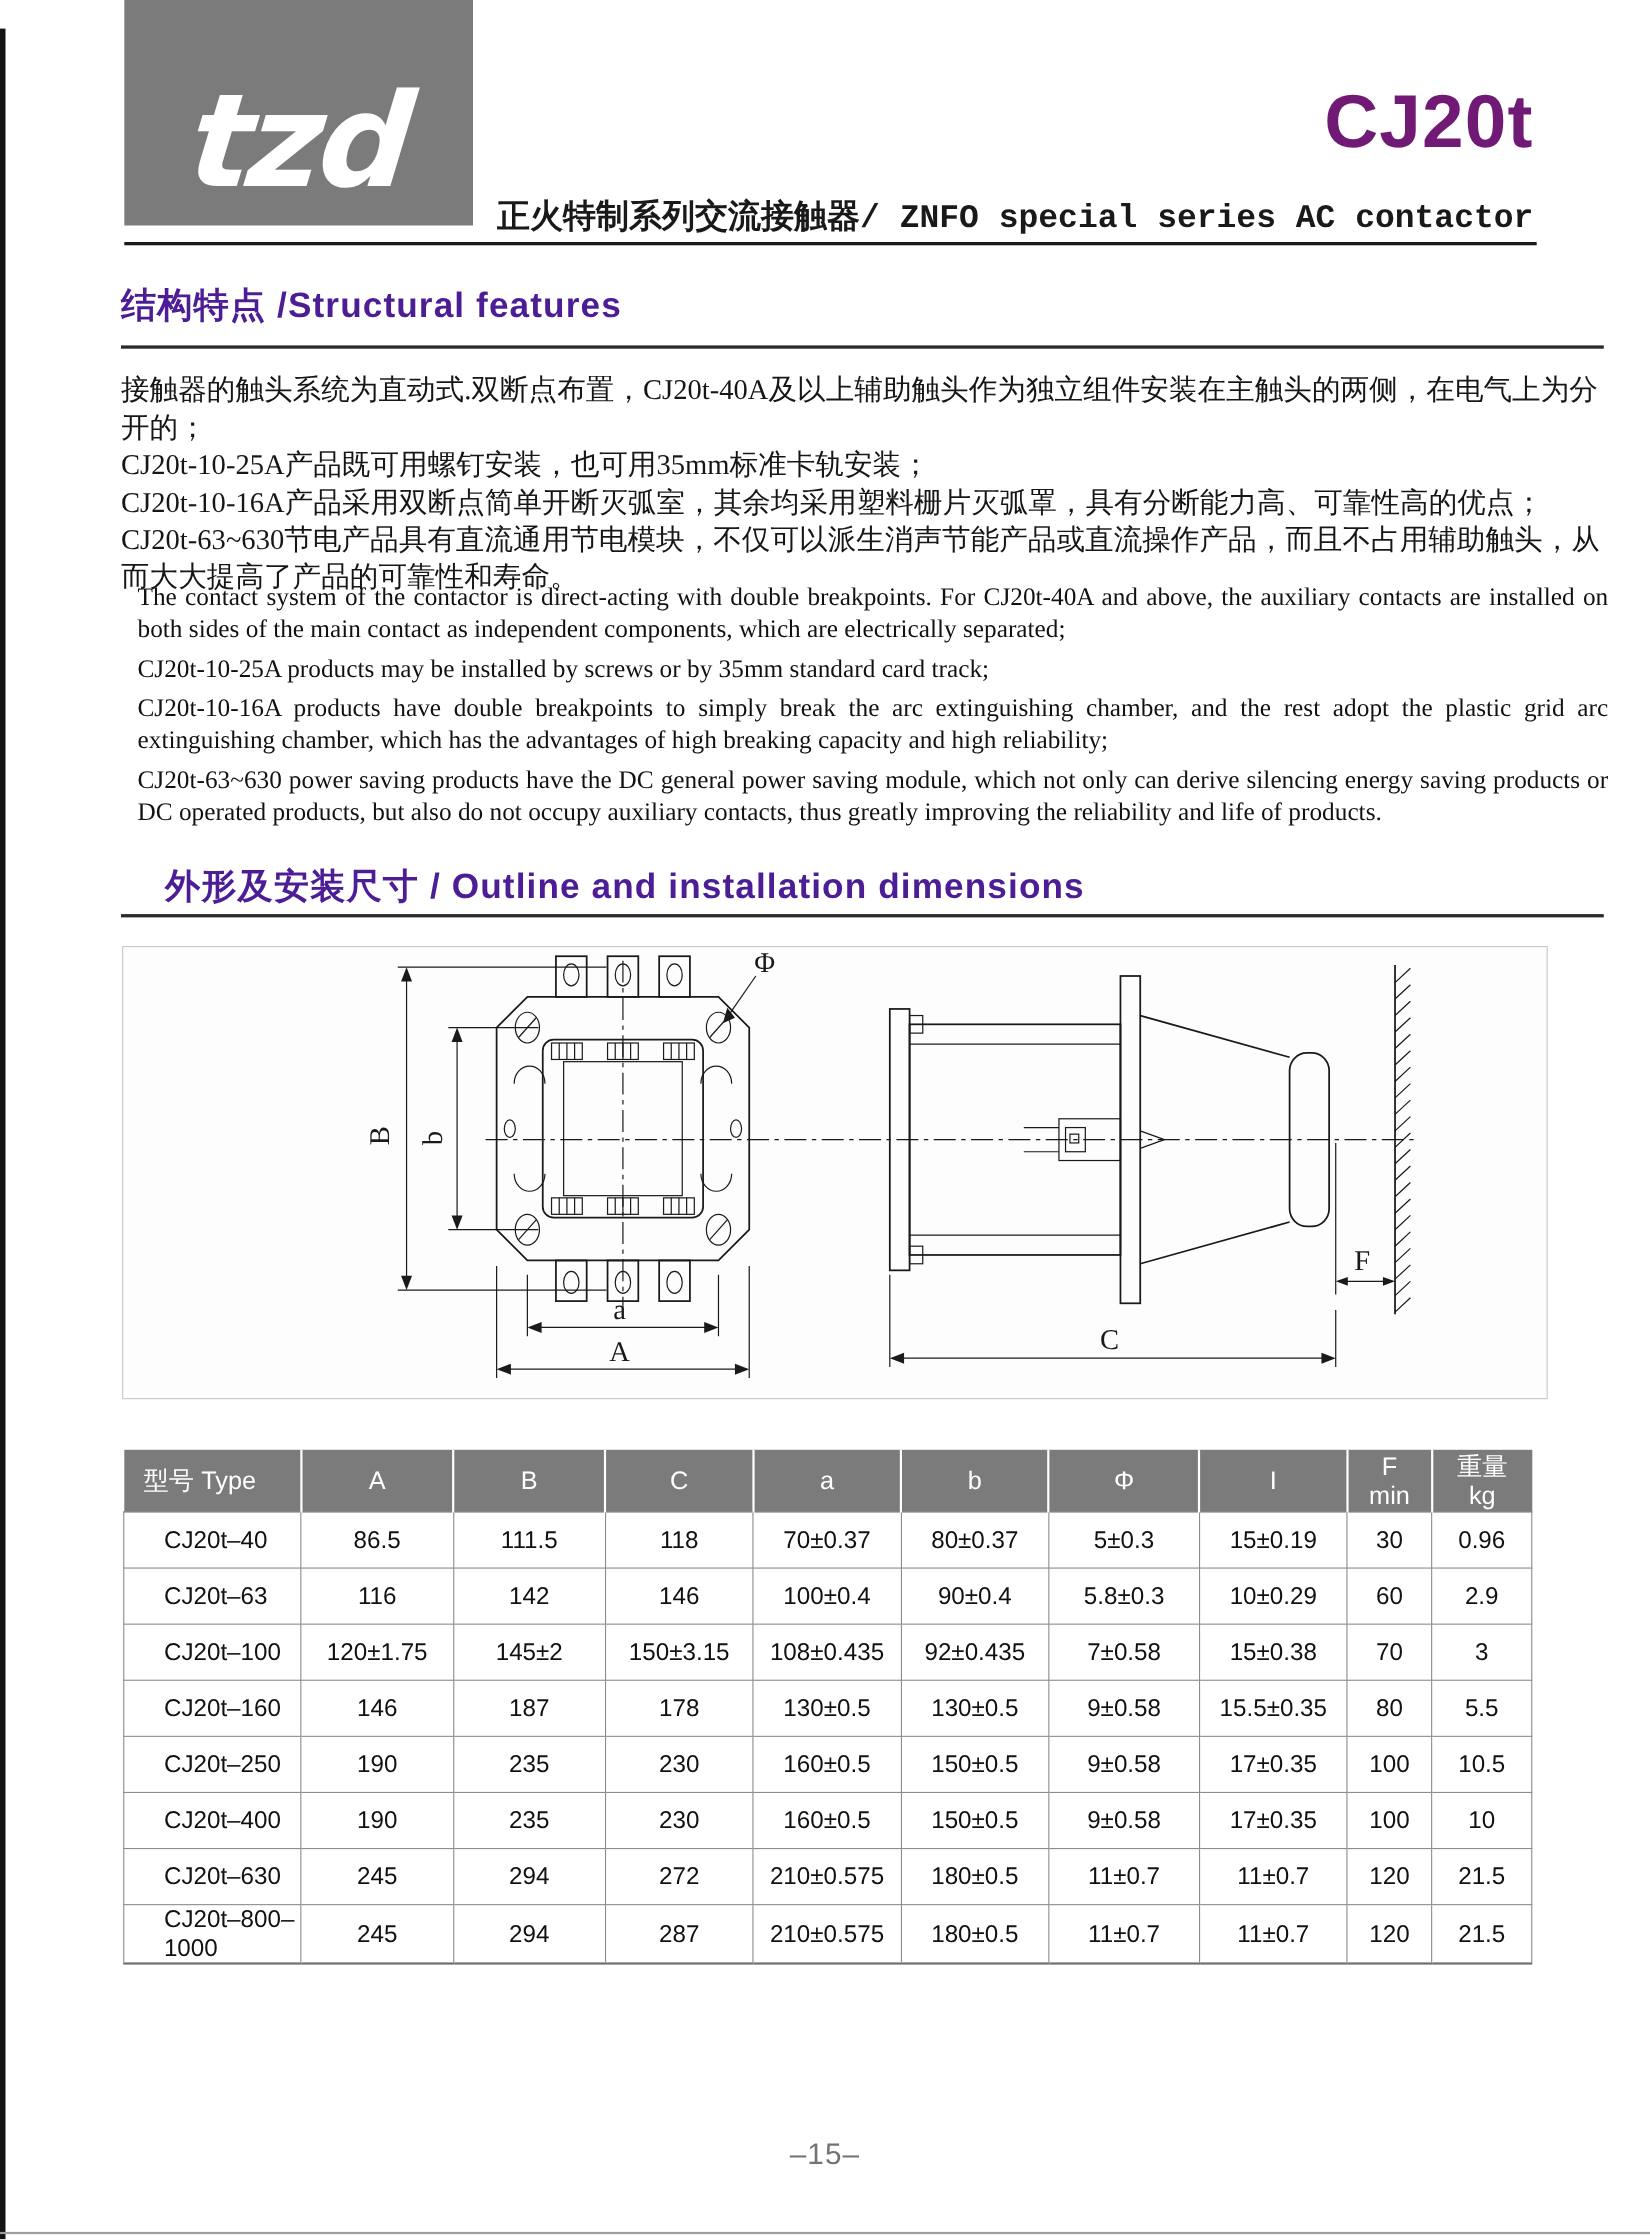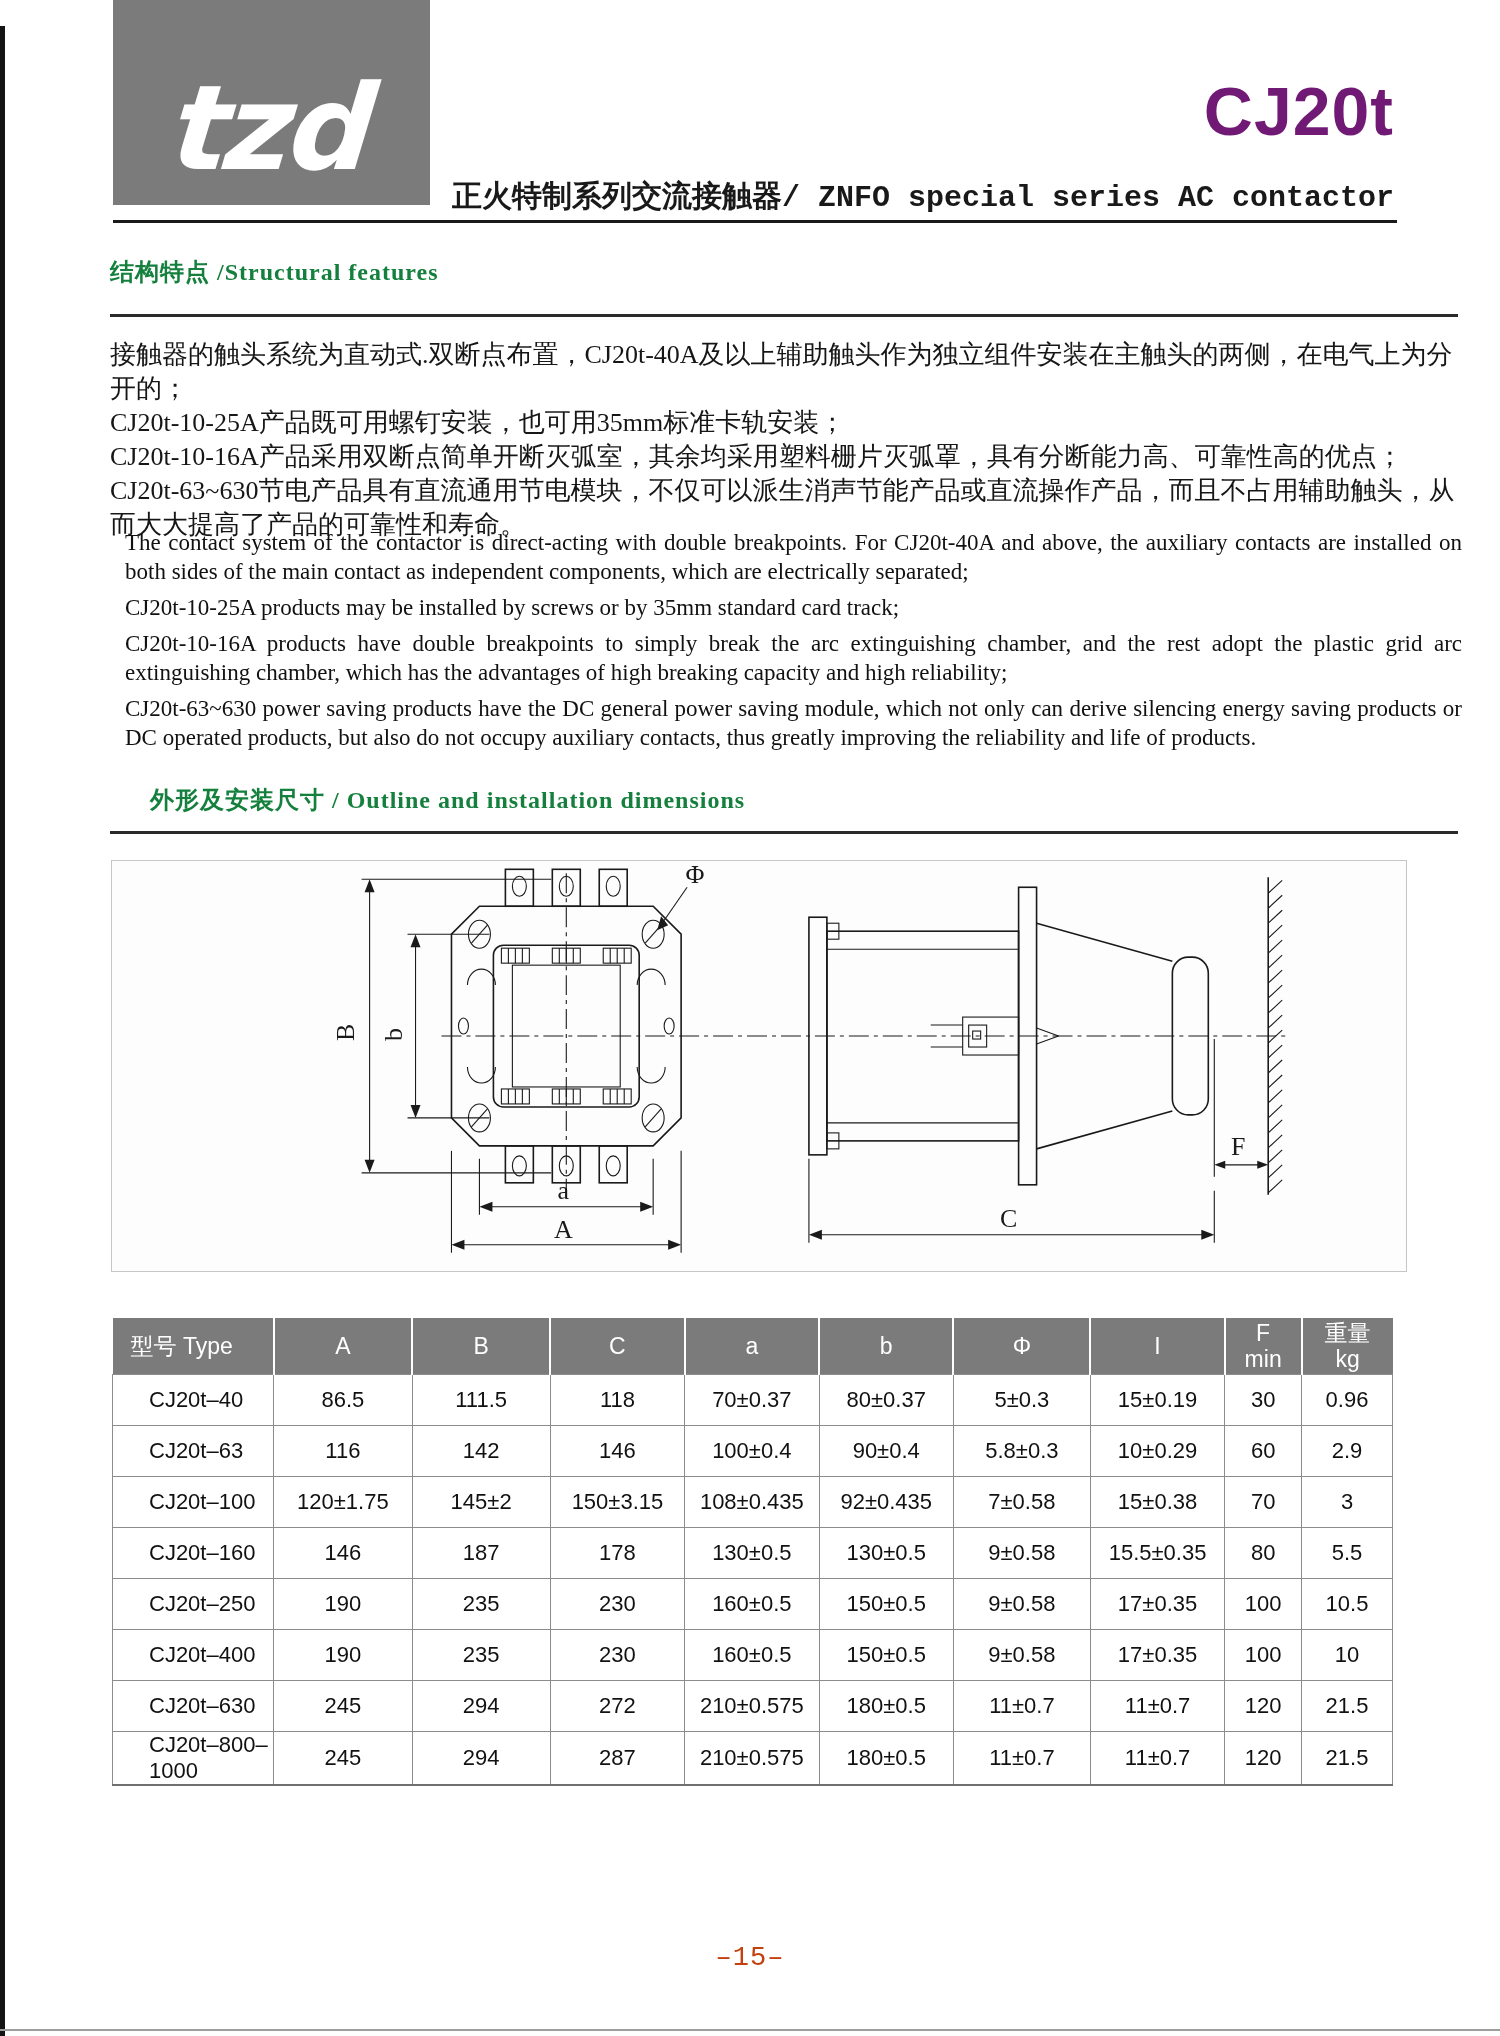--- a/index.html
+++ b/index.html
@@ -13,22 +13,22 @@
   .logo-text{font-family:"DejaVu Sans",sans-serif;font-style:italic;font-weight:bold;
              color:#ffffff;font-size:118px;line-height:1;transform:skewX(-6deg);
              padding-bottom:18px;letter-spacing:-4px;}
   .doc-title{position:absolute;right:106px;top:72px;font-size:68px;font-weight:bold;
              color:#701a75;letter-spacing:1px;}
   .doc-subtitle{position:absolute;right:106px;top:176px;font-size:30px;font-weight:bold;
                 color:#191919;font-family:Liberation Mono, monospace;}
   .header-rule{position:absolute;left:113px;top:220px;width:1284px;height:3px;background:#1a1a1a;}
 
   
-  .sec-heading{position:absolute;left:110px;font-size:24px;font-weight:bold;color:#15803d;
-               letter-spacing:1px;font-family:Liberation Serif, serif;}
+  .sec-heading{position:absolute;left:110px;font-size:32px;font-weight:bold;color:#4c1d95;
+               letter-spacing:1px;}
   .sec-rule{position:absolute;left:110px;width:1348px;height:3px;background:#2a2a2a;}
 
   
   .cn-block{position:absolute;left:110px;top:338px;width:1352px;font-size:26px;
             line-height:34px;color:#161616;font-family:Liberation Serif, serif;}
   .cn-block p{margin:0;}
   .en-block{position:absolute;left:110px;top:528px;width:1352px;
             font-family:"Liberation Serif",serif;font-size:23px;line-height:29px;
             text-align:justify;color:#111;}
   .en-block p{margin:0 0 7px 15px;}
@@ -53,21 +53,21 @@
               line-height:1.15;padding:0;}
   .spec-table thead th:last-child{border-right:none;}
   .spec-table thead th.col-type{text-align:left;padding-left:18px;margin-top:47px;}
   .spec-table tbody td{height:50px;text-align:center;vertical-align:middle;color:#111;
               border:1px solid #8c8c8c;padding:0;background:#ffffff;}
   .spec-table tbody td.col-type{text-align:left;padding-left:36px;}
   .spec-table tbody tr:last-child td{border-bottom:2px solid #6f6f6f;}
 
   
   .page-number{position:absolute;left:0;top:1943px;width:1500px;text-align:center;
-               font-size:27px;letter-spacing:1px;color:#c2410c;font-family:Liberation Mono, monospace;}
+               font-size:27px;letter-spacing:1px;color:#737373;}
   .bottom-rule{position:absolute;left:0;top:2029px;width:1500px;height:2px;background:#9e9e9e;}
 </style>
 </head>
 <body>
 
 <div class="page">
   <div class="left-bar"></div>
 
   <div class="logo-box">
     <span class="logo-text">tzd</span>

